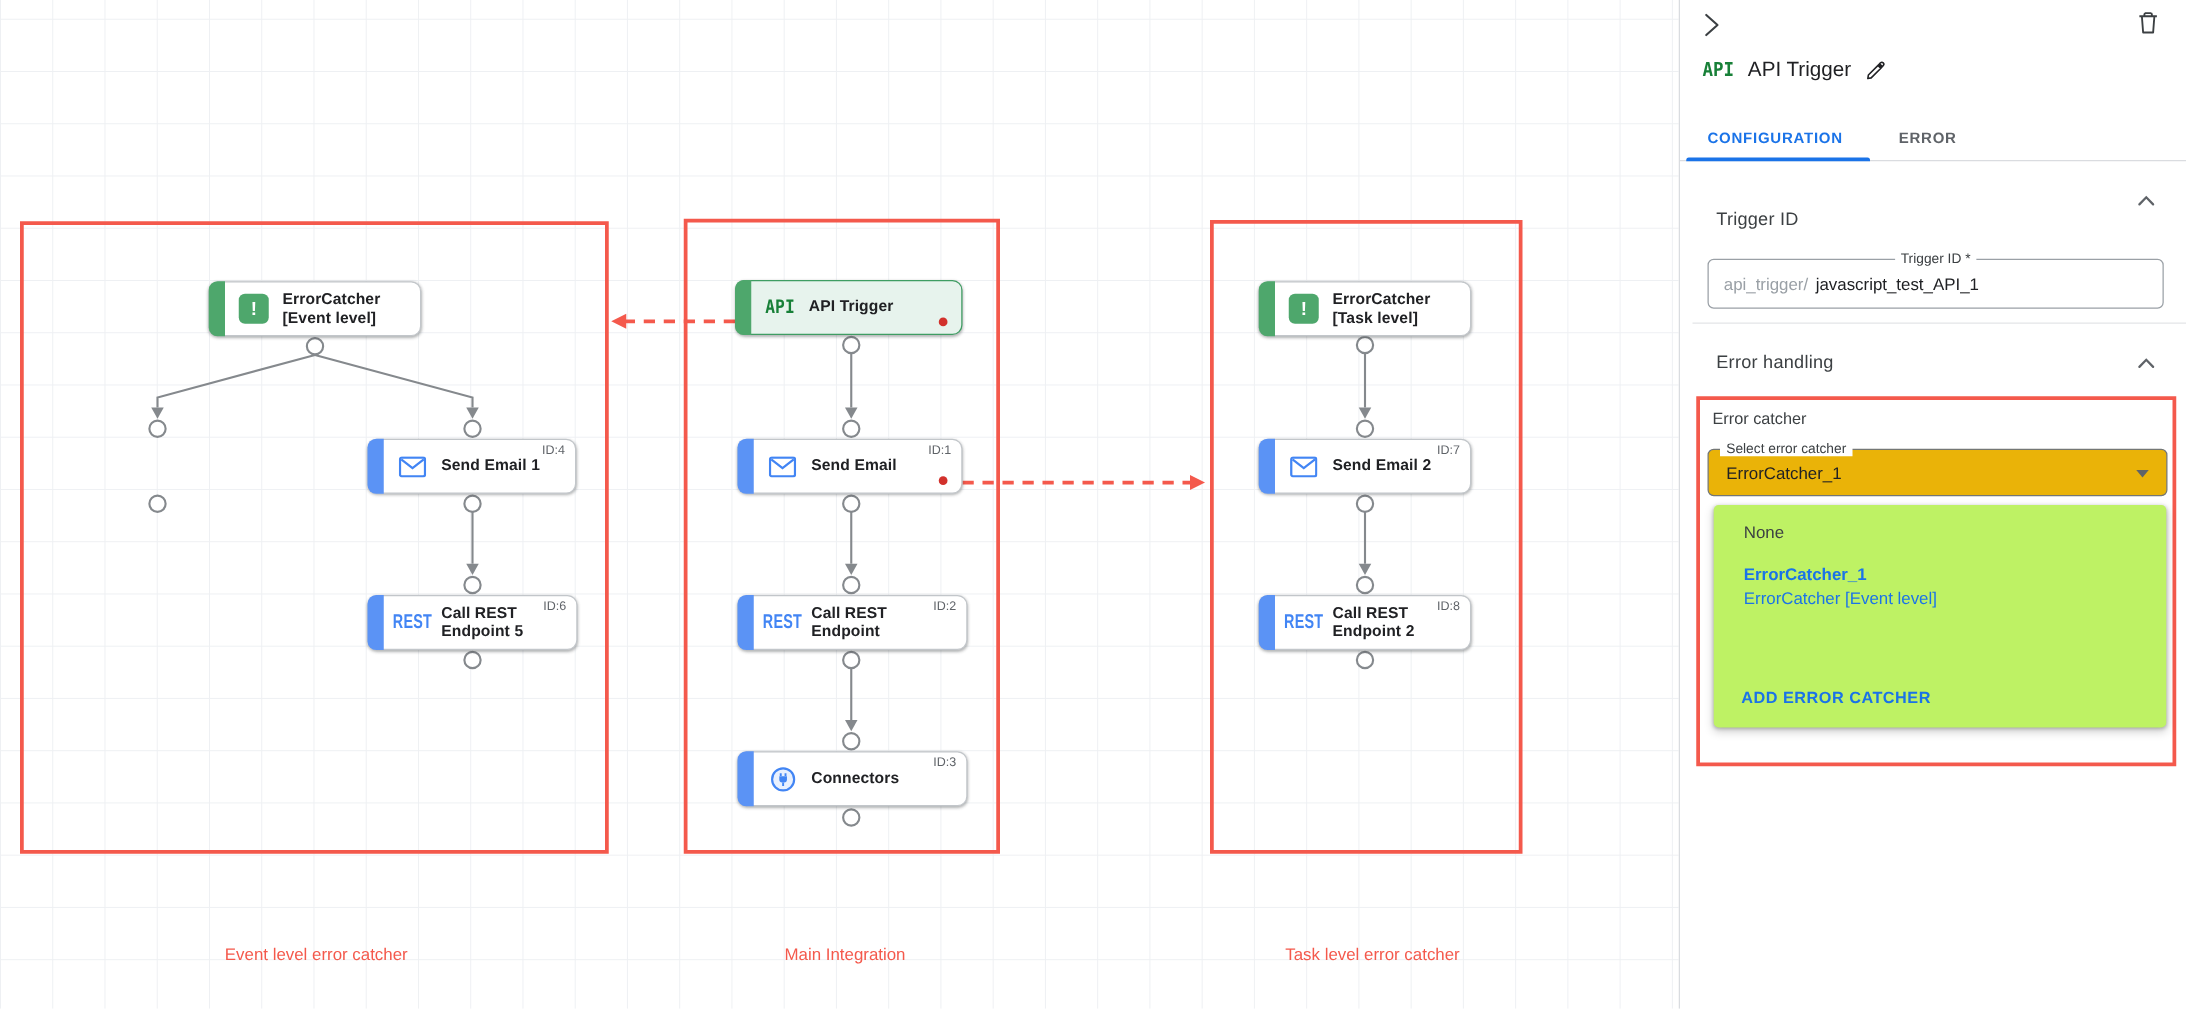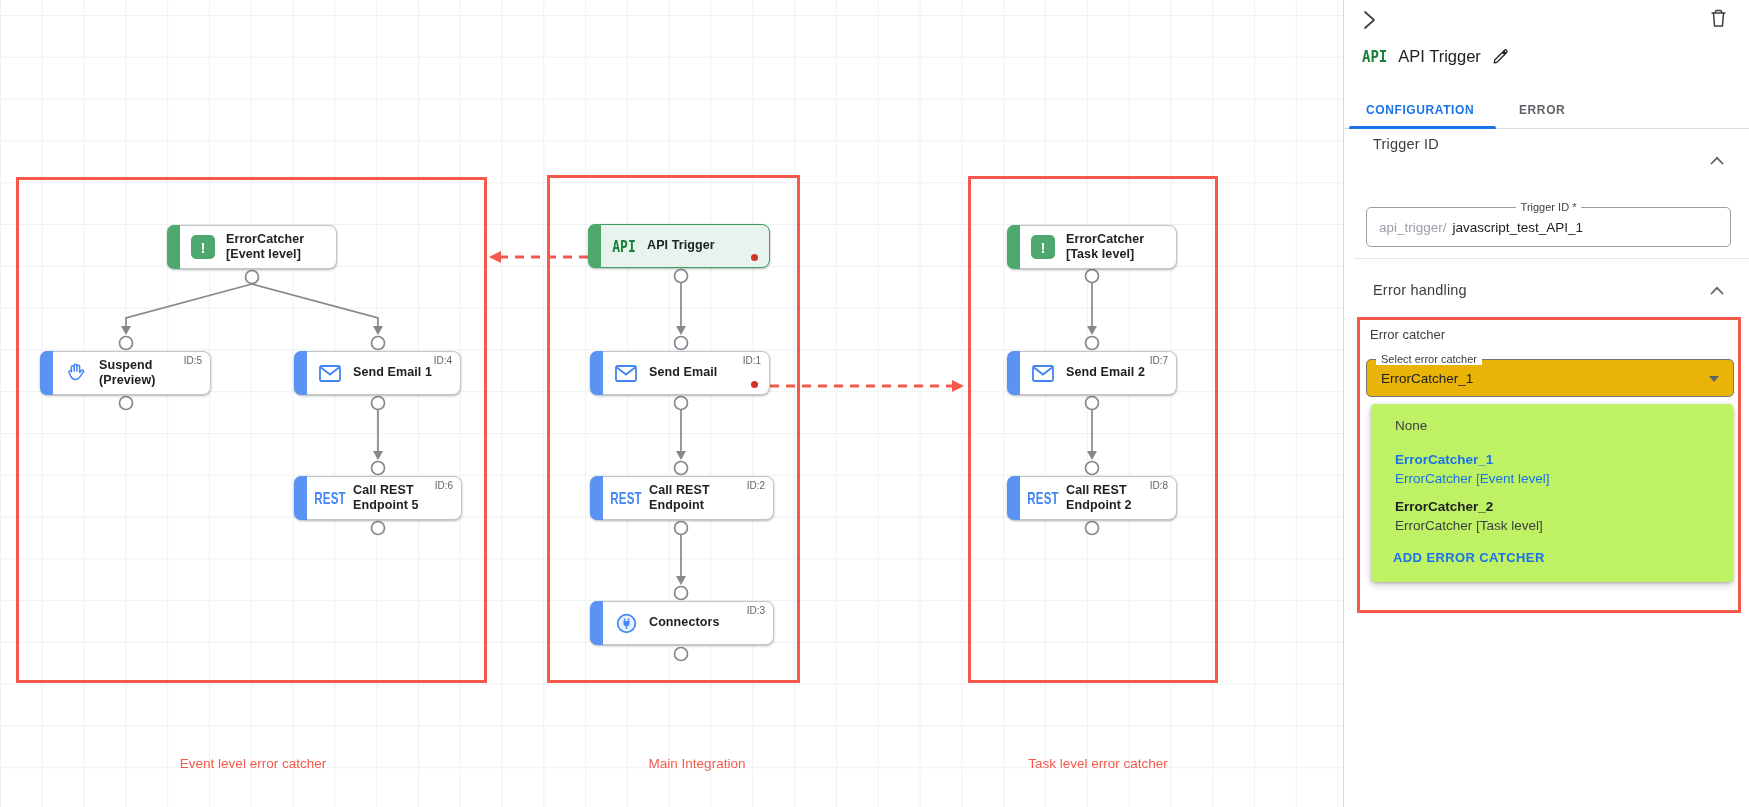--- a/index.html
+++ b/index.html
@@ -152,33 +152,20 @@
       <span class="tab green"></span>
       <span class="nicon">
           <span class="errchip">!</span>
         </span>
       <span class="nlabel">
           <span>ErrorCatcher</span>
           <span>[Event level]</span>
         </span>
       <span class="nid"></span>
     </div>
-    <div class="node" style="left:40px;top:351px;width:171px;">
-      <span class="tab blue"></span>
-      <span class="nicon">
-        <svg width="22" height="22" viewBox="0 0 24 24">
-            <path fill="none" stroke="#4285f4" stroke-width="1.6" stroke-linecap="round" stroke-linejoin="round" d="M7 11 V5.5 a1.5 1.5 0 0 1 3 0 V10 M10 9.5 V4 a1.5 1.5 0 0 1 3 0 v5.5 M13 10 V5 a1.5 1.5 0 0 1 3 0 v6 M16 11.5 l1.8-2.2 a1.4 1.4 0 0 1 2.2 1.8 L16.5 16 a6 6 0 0 1-5 3 c-3 0-4.3-1.4-5.4-3.9 L4.2 11.2 a1.5 1.5 0 0 1 2.8-1"></path>
-          </svg>
-      </span>
-      <span class="nlabel">
-          <span>Suspend</span>
-          <span>(Preview)</span>
-        </span>
-      <span class="nid">ID:5</span>
-    </div>
     <div class="node" style="left:294px;top:351px;width:167px;">
       <span class="tab blue"></span>
       <span class="nicon">
         <svg width="22" height="17" viewBox="0 0 22 17">
             <rect x="1" y="1" width="20" height="15" rx="1.5" fill="#fff" stroke="#4285f4" stroke-width="1.8"></rect>
             <path d="M2 2.5 L11 9.5 L20 2.5" fill="none" stroke="#4285f4" stroke-width="1.8"></path>
           </svg>
       </span>
       <span class="nlabel">
           <span>Send Email 1</span>
@@ -283,21 +270,21 @@
           <span class="resttext">REST</span>
         </span>
       <span class="nlabel">
           <span>Call REST</span>
           <span>Endpoint 2</span>
         </span>
       <span class="nid">ID:8</span>
     </div>
 
     <div class="group-label" style="left:253px;top:756px;">Event level error catcher</div>
-    <div class="group-label" style="left:676px;top:756px;margin-left:21px;">Main Integration</div>
+    <div class="group-label" style="left:676px;top:756px;">Main Integration</div>
     <div class="group-label" style="left:1098px;top:756px;">Task level error catcher</div>
   </div>
 
   <aside class="panel">
     <button class="collapse">
       <svg width="16" height="20" viewBox="0 0 16 20">
           <path d="M3 2 L12 10 L3 18" fill="none" stroke="#3c4043" stroke-width="1.7" stroke-linecap="round" stroke-linejoin="round"></path>
         </svg>
     </button>
     <button class="trash">
@@ -315,21 +302,21 @@
           </svg>
       </button>
     </div>
 
     <div class="tabs">
       <div class="tab-item tab-conf">CONFIGURATION</div>
       <div class="tab-item tab-help">ERROR</div>
       <div class="tab-underline"></div>
     </div>
 
-    <div class="sec-h" style="top:136px;">Trigger ID</div>
+    <div class="sec-h" style="top:168px;">Trigger ID</div>
     <button class="sec-chev" style="top:153px;">
       <svg width="14" height="9" viewBox="0 0 14 9">
           <path d="M1.5 7.5 L7 1.8 L12.5 7.5" fill="none" stroke="#5f6368" stroke-width="1.8" stroke-linecap="round"></path>
         </svg>
     </button>
 
     <div class="field">
       <span class="flabel">Trigger ID *</span>
       <span class="field-text">
         <span class="fprefix">api_trigger/</span>
@@ -354,20 +341,16 @@
       <span class="svalue">ErrorCatcher_1</span>
       <span class="sarrow"></span>
     </div>
 
     <div class="menu">
       <div class="mi none">None</div>
       <div class="mi first">
         <span class="mt">ErrorCatcher_1</span>
         <span class="ms">ErrorCatcher [Event level]</span>
       </div>
-      <div class="mi second">
-        <span class="mt">ErrorCatcher_2</span>
-        <span class="ms">ErrorCatcher [Task level]</span>
-      </div>
       <button class="add-btn">ADD ERROR CATCHER</button>
     </div>
   </aside>
 </div>
 
 </body></html>

